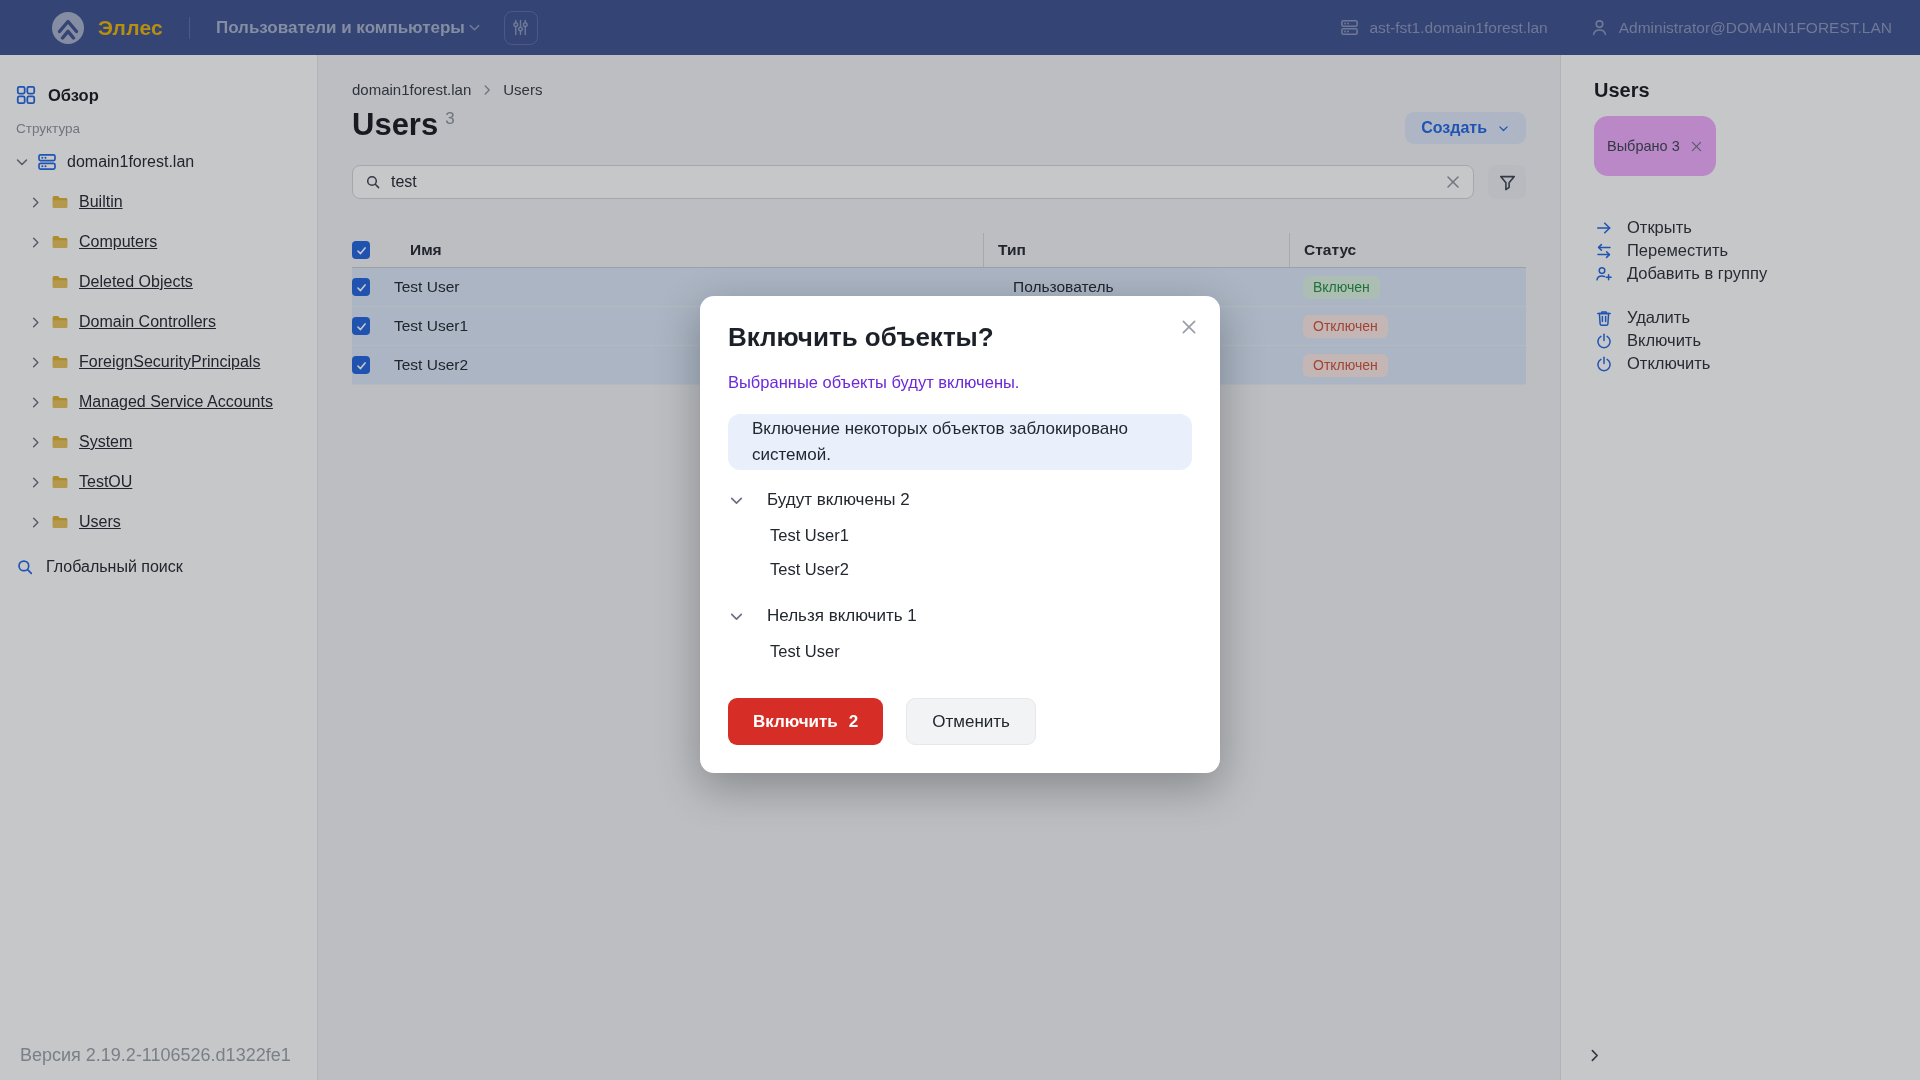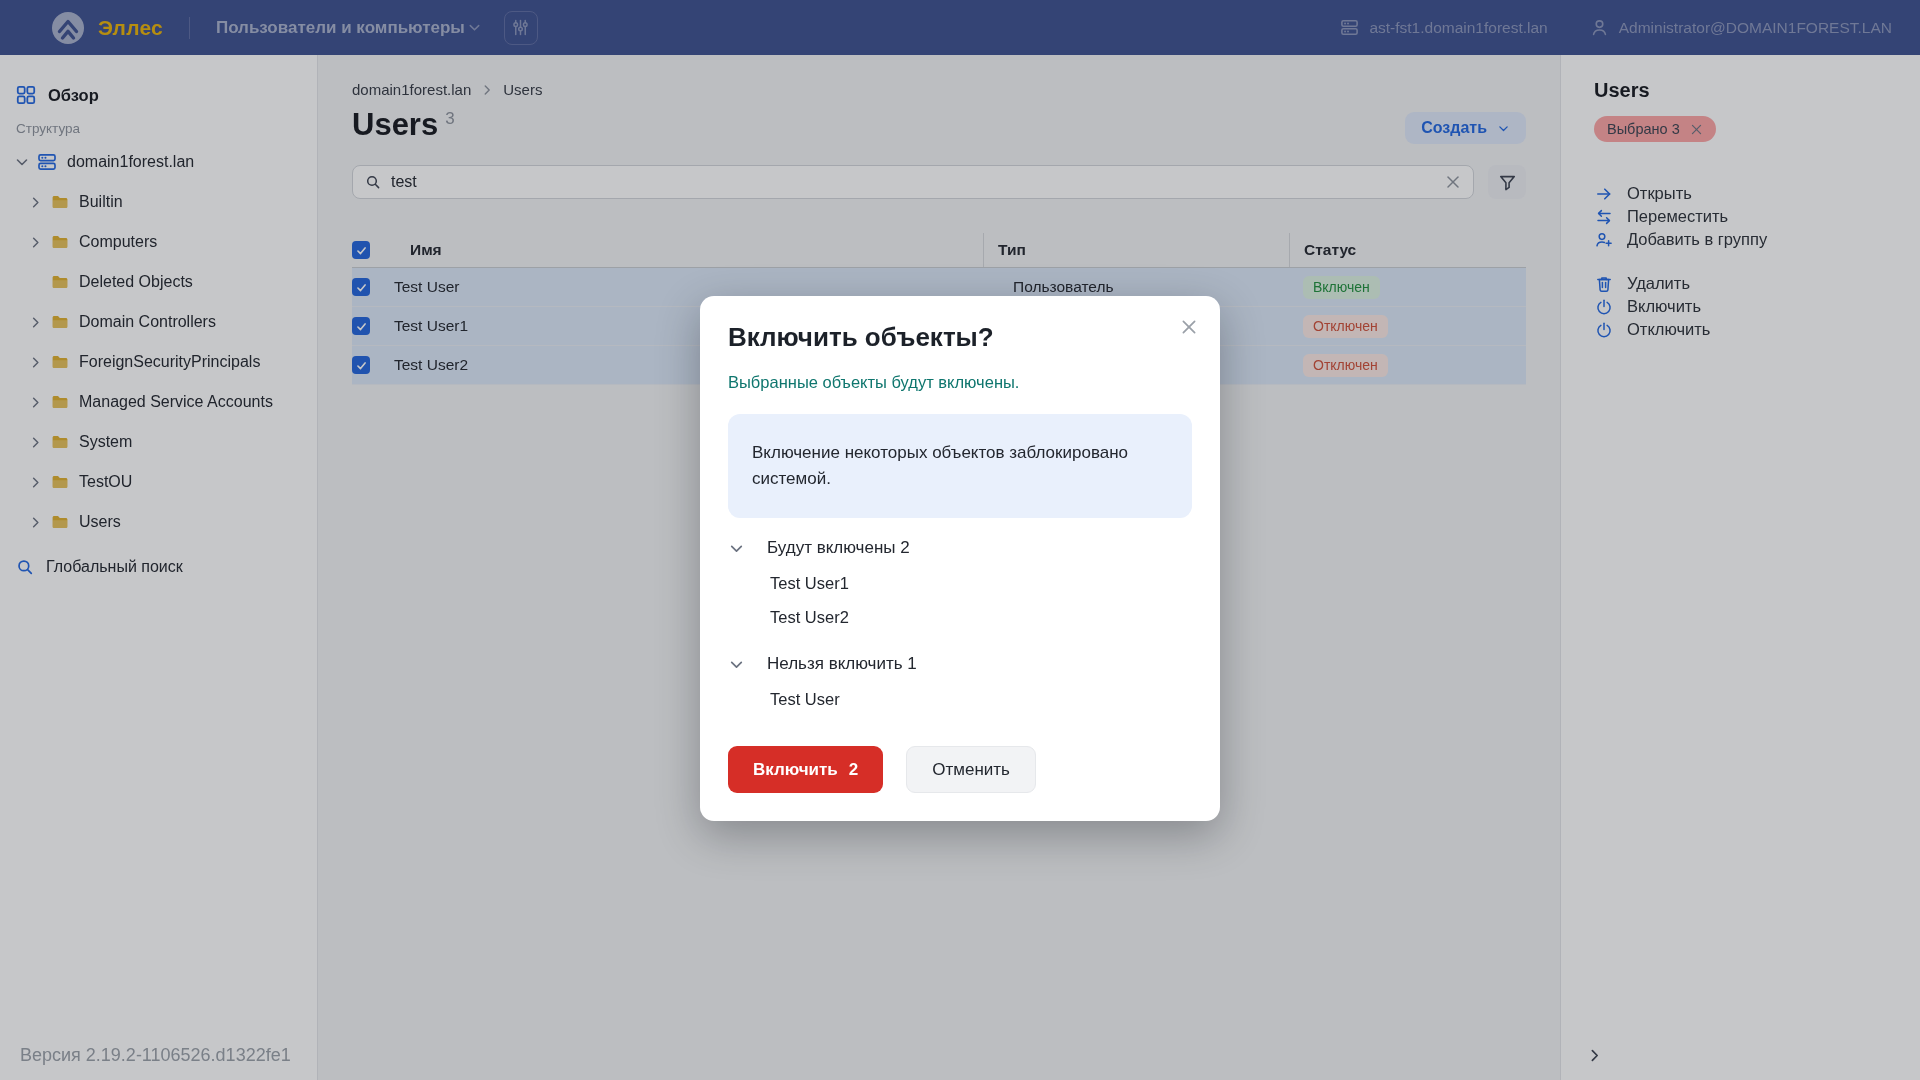--- a/index.html
+++ b/index.html
@@ -24,21 +24,21 @@
   .bodycols{position:absolute;top:55px;left:0;right:0;bottom:0;display:flex;}
 
   
   .sidebar{width:318px;flex:none;background:#fff;border-right:1px solid #e3e5e9;box-sizing:border-box;position:relative;}
   .overview{display:flex;align-items:center;gap:12px;margin:30px 0 0 16px;font-size:16.5px;font-weight:bold;color:#16191f;}
   .overview .icon{color:#2166e0;}
   .struct-label{margin:16px 0 0 16px;font-size:13.5px;color:#8c929c;}
   .tree{margin-top:6px;}
   .tree-row{display:flex;align-items:center;height:40px;padding-left:14px;font-size:16px;color:#23272f;}
   .tree-row .chev{color:#6b7280;width:16px;display:flex;}
-  .tree-row.child{padding-left:28px;}
+  .tree-row.child{padding-left:28px;text-decoration:underline;}
   .tree-row.leaf .chev{visibility:hidden;}
   .tree-ic{margin:0 10px 0 7px;display:flex;}
   .server-ic{color:#2166e0;}
   .folder-ic{color:#dfaf2c;}
   .global-search{display:flex;align-items:center;gap:12px;margin:16px 0 0 16px;font-size:16px;color:#23272f;}
   .global-search .icon{color:#2166e0;}
   .version{position:absolute;left:20px;bottom:14px;font-size:18px;color:#9aa0a8;}
 
   
   .main{flex:1;min-width:0;padding:26px 34px 0;box-sizing:border-box;}
@@ -74,37 +74,37 @@
   .checkbox{width:18px;height:18px;border-radius:4px;background:#2264dc;display:flex;align-items:center;
             justify-content:center;color:#fff;}
   .badge{display:inline-block;padding:3px 10px;border-radius:6px;font-size:14px;line-height:17px;}
   .badge.green{color:#1f8f3c;background:#ddf2e2;}
   .badge.orange{color:#cf4f39;background:#fbe9e4;}
 
   
   .rightpanel{width:360px;flex:none;background:#fff;border-left:1px solid #e3e5e9;box-sizing:border-box;
               position:relative;padding:24px 24px 0 33px;}
   .rp-title{font-size:20px;font-weight:bold;color:#16191f;}
-  .rp-badge{display:inline-flex;align-items:center;gap:10px;margin-top:14px;background:#fca5a5;border-radius:14px;
-            padding:5px 13px;font-size:14.5px;color:#3c4250;}
+  .rp-badge{display:inline-flex;align-items:center;gap:10px;margin-top:14px;background:#f0abfc;border-radius:14px;
+            padding:22px 13px;font-size:14.5px;color:#3c4250;}
   .rp-badge .x{color:#6b7280;display:flex;}
   .rp-actions{margin-top:40px;}
   .rp-action{display:flex;align-items:center;gap:14px;font-size:16.5px;color:#2b3038;height:23px;}
   .rp-action .icon{color:#2166e0;width:19px;display:flex;justify-content:center;}
   .rp-gap{height:21px;}
   .rp-collapse{position:absolute;left:25px;bottom:16px;color:#3c4250;display:flex;}
 
   
   .overlay{position:absolute;inset:0;background:rgba(28,31,38,.25);z-index:40;}
   .modal{position:absolute;left:700px;top:296px;width:520px;box-sizing:border-box;background:#fff;
          border-radius:14px;box-shadow:0 14px 44px rgba(10,14,20,.30);z-index:50;padding:26px 28px 28px;}
   .modal-title{font-size:26px;font-weight:bold;color:#1c2129;}
   .modal-close{position:absolute;top:22px;right:22px;color:#9aa0a8;display:flex;}
-  .modal-sub{margin-top:20px;font-size:16.5px;color:#0f766e;}
-  .modal-info{margin-top:22px;background:#e9f0fc;border-radius:12px;padding:26px 24px;font-size:17px;
+  .modal-sub{margin-top:20px;font-size:16.5px;color:#6d28d9;}
+  .modal-info{margin-top:22px;background:#e9f0fc;border-radius:12px;padding:2px 24px;font-size:17px;
               line-height:26px;color:#23272f;box-sizing:border-box;}
   .msection{margin-top:12px;}
   .msection-head{display:flex;align-items:center;gap:22px;height:36px;font-size:17px;color:#23272f;}
   .msection-head .chev{color:#6b7280;display:flex;}
   .mitem{padding-left:42px;height:34px;display:flex;align-items:center;font-size:16.5px;color:#23272f;}
   .modal-buttons{display:flex;gap:23px;margin-top:30px;}
   .btn-danger{height:47px;padding:0 25px;background:#d62e27;color:#fff;font-size:17px;font-weight:bold;
               border:none;border-radius:9px;display:flex;align-items:center;gap:11px;}
   .btn-cancel{height:47px;padding:0 25px;background:#f2f3f5;color:#23272f;font-size:17px;border:1px solid #e6e8eb;
               border-radius:9px;display:flex;align-items:center;}

